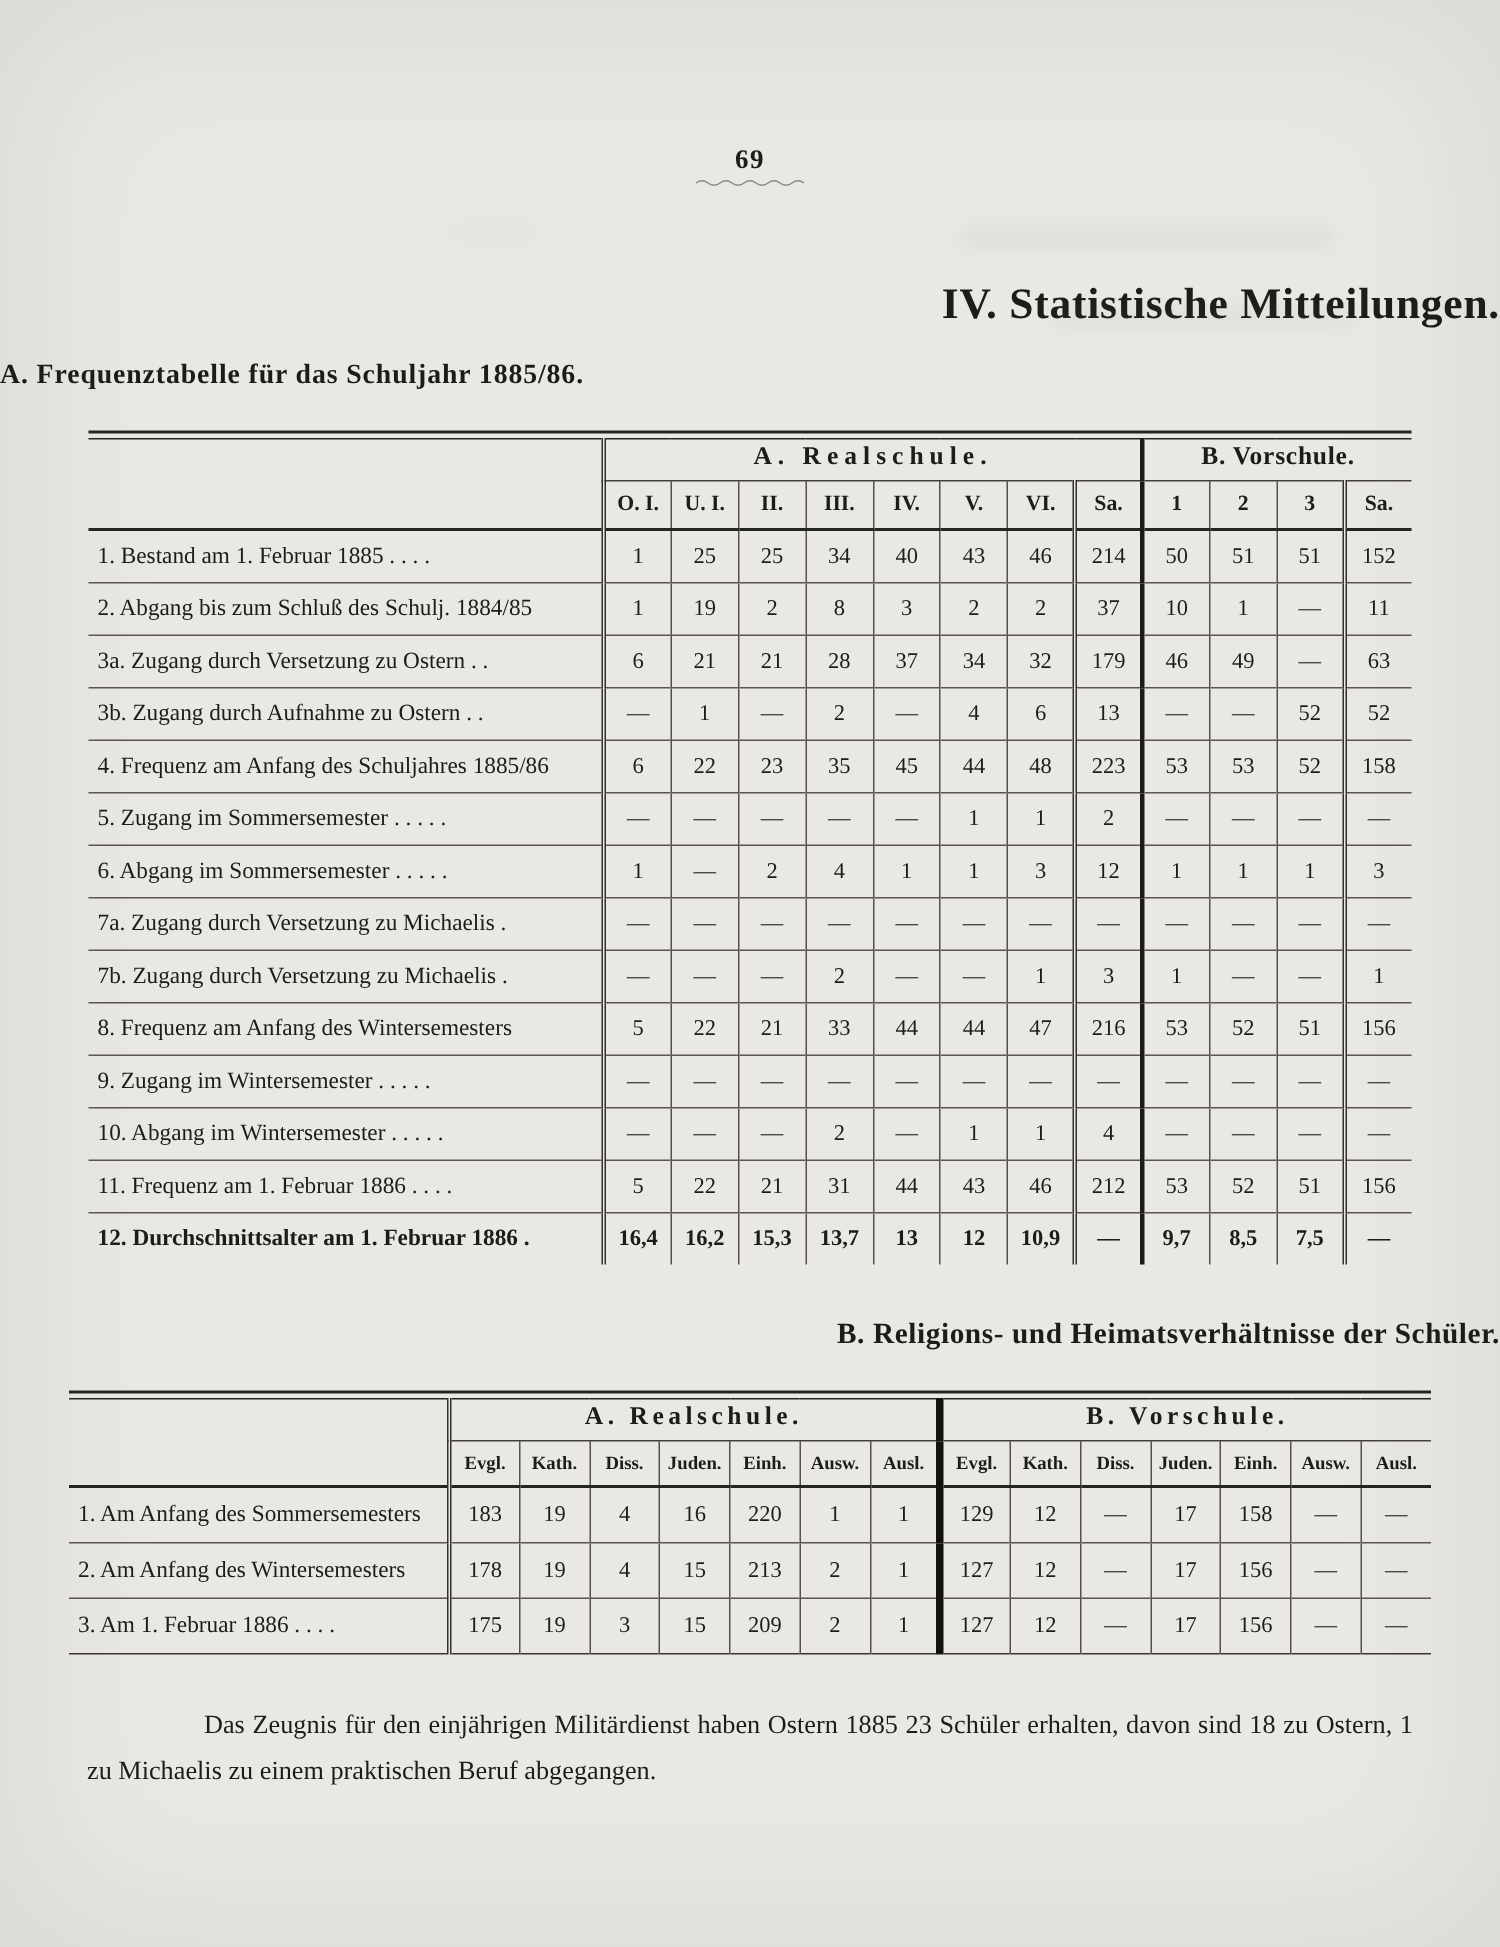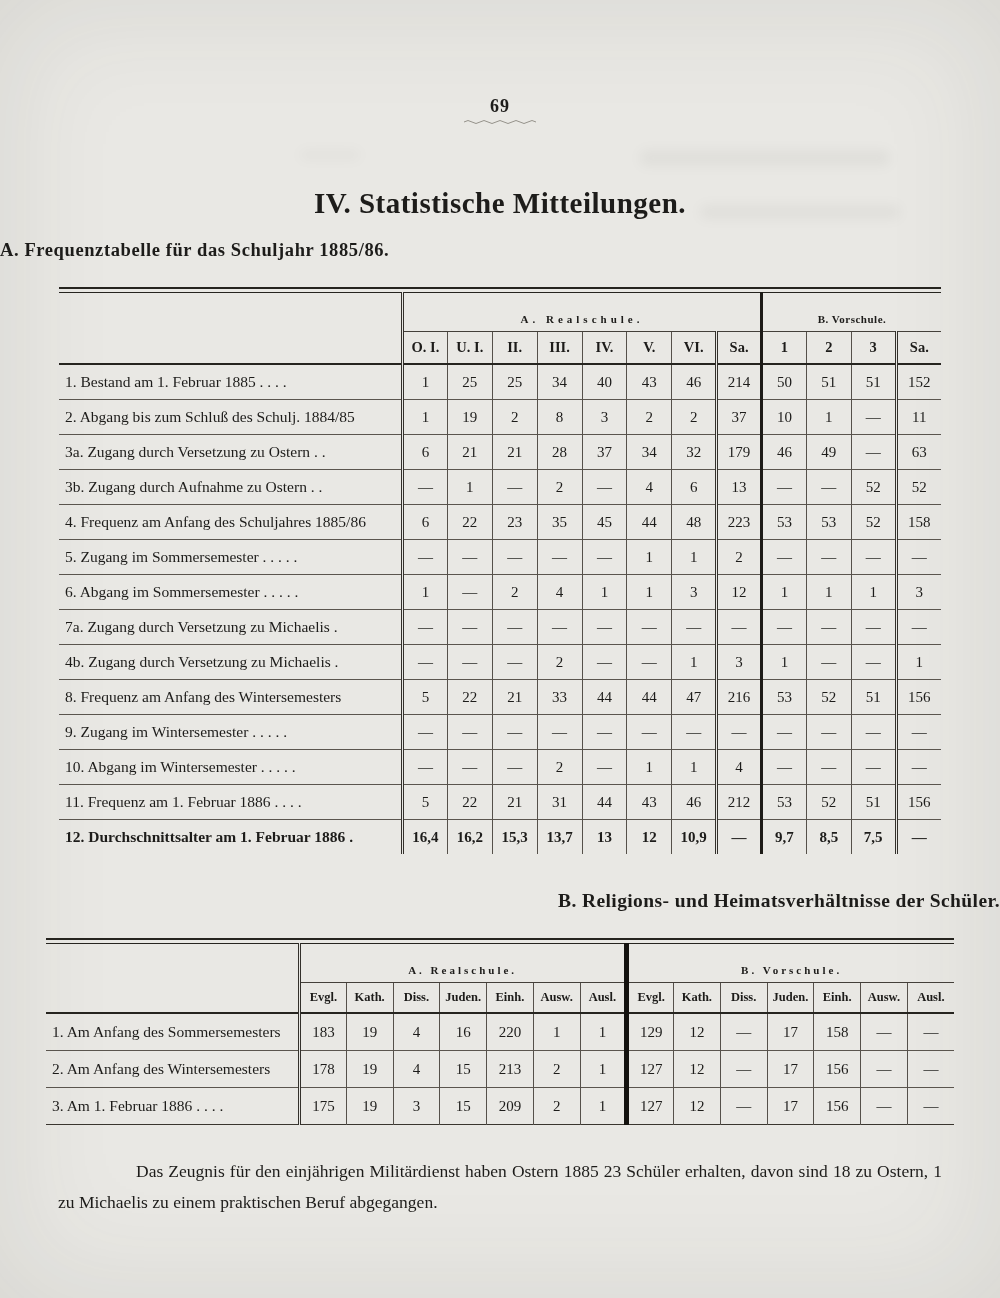--- a/index.html
+++ b/index.html
@@ -15,39 +15,39 @@
   .artifact{position:absolute;background:#6b6b66;filter:blur(6px);opacity:.07;border-radius:6px;}
   .art1{left:640px;top:150px;width:250px;height:16px;}
   .art2{left:700px;top:205px;width:200px;height:14px;}
   .art3{left:300px;top:150px;width:60px;height:10px;opacity:.05;}
 
   .page-number-wrap{ text-align:center; padding-top:96px; }
   .page-number{ font-size:18px; letter-spacing:1px;font-weight:bold; }
   .squiggle{ display:block; margin:1px auto 0; }
 
   .doc-title{
-    text-align:center; font-weight:bold; font-size:29px;
+    text-align:right; font-weight:bold; font-size:29px;
     margin:62px 0 0 0; letter-spacing:0.5px;
   }
   .doc-subtitle{
     font-weight:bold; font-size:18.5px;
     margin:20px 0 0 0; letter-spacing:0.6px;
   }
 
   .table-wrap{ margin:26px auto 0 auto; border-top:2.5px solid #26241f; padding-top:3px; }
   #wrap1{ width:882px; }
   #wrap2{ width:908px; }
 
   table{ border-collapse:collapse; table-layout:fixed; width:100%; border-top:1px solid #26241f; }
   th,td{ overflow:hidden; white-space:nowrap; }
 
   
   .group-title{
-    font-size:11px; font-weight:bold; text-align:center;
-    padding:20px 2px 6px 2px;
+    font-size:17px; font-weight:bold; text-align:center;
+    padding:1px 2px 6px 2px;
     border-bottom:1px solid #44403a;
   }
   #table1 .g0.group-title{ letter-spacing:4px; }
   #table1 .g1.group-title{ letter-spacing:0.5px; }
   #table2 .group-title{ letter-spacing:3px; }
 
   .label-corner{ border-right:3px double #33302b; border-bottom:2px solid #26241f; }
   #table1 .label-corner{ width:340px; }
   #table2 .label-corner{ width:250px; }
 
@@ -250,21 +250,21 @@
           <td class="cell g0">—</td>
           <td class="cell g0">—</td>
           <td class="cell g0">—</td>
           <td class="cell g0 sa-col">—</td>
           <td class="cell g1 group-start">—</td>
           <td class="cell g1">—</td>
           <td class="cell g1">—</td>
           <td class="cell g1 sa-col">—</td>
         </tr>
         <tr>
-          <td class="row-label">4b. Zugang durch Versetzung zu Michaelis .</td>
+          <td class="row-label">7b. Zugang durch Versetzung zu Michaelis .</td>
           <td class="cell g0 group-start">—</td>
           <td class="cell g0">—</td>
           <td class="cell g0">—</td>
           <td class="cell g0">2</td>
           <td class="cell g0">—</td>
           <td class="cell g0">—</td>
           <td class="cell g0">1</td>
           <td class="cell g0 sa-col">3</td>
           <td class="cell g1 group-start">1</td>
           <td class="cell g1">—</td>

